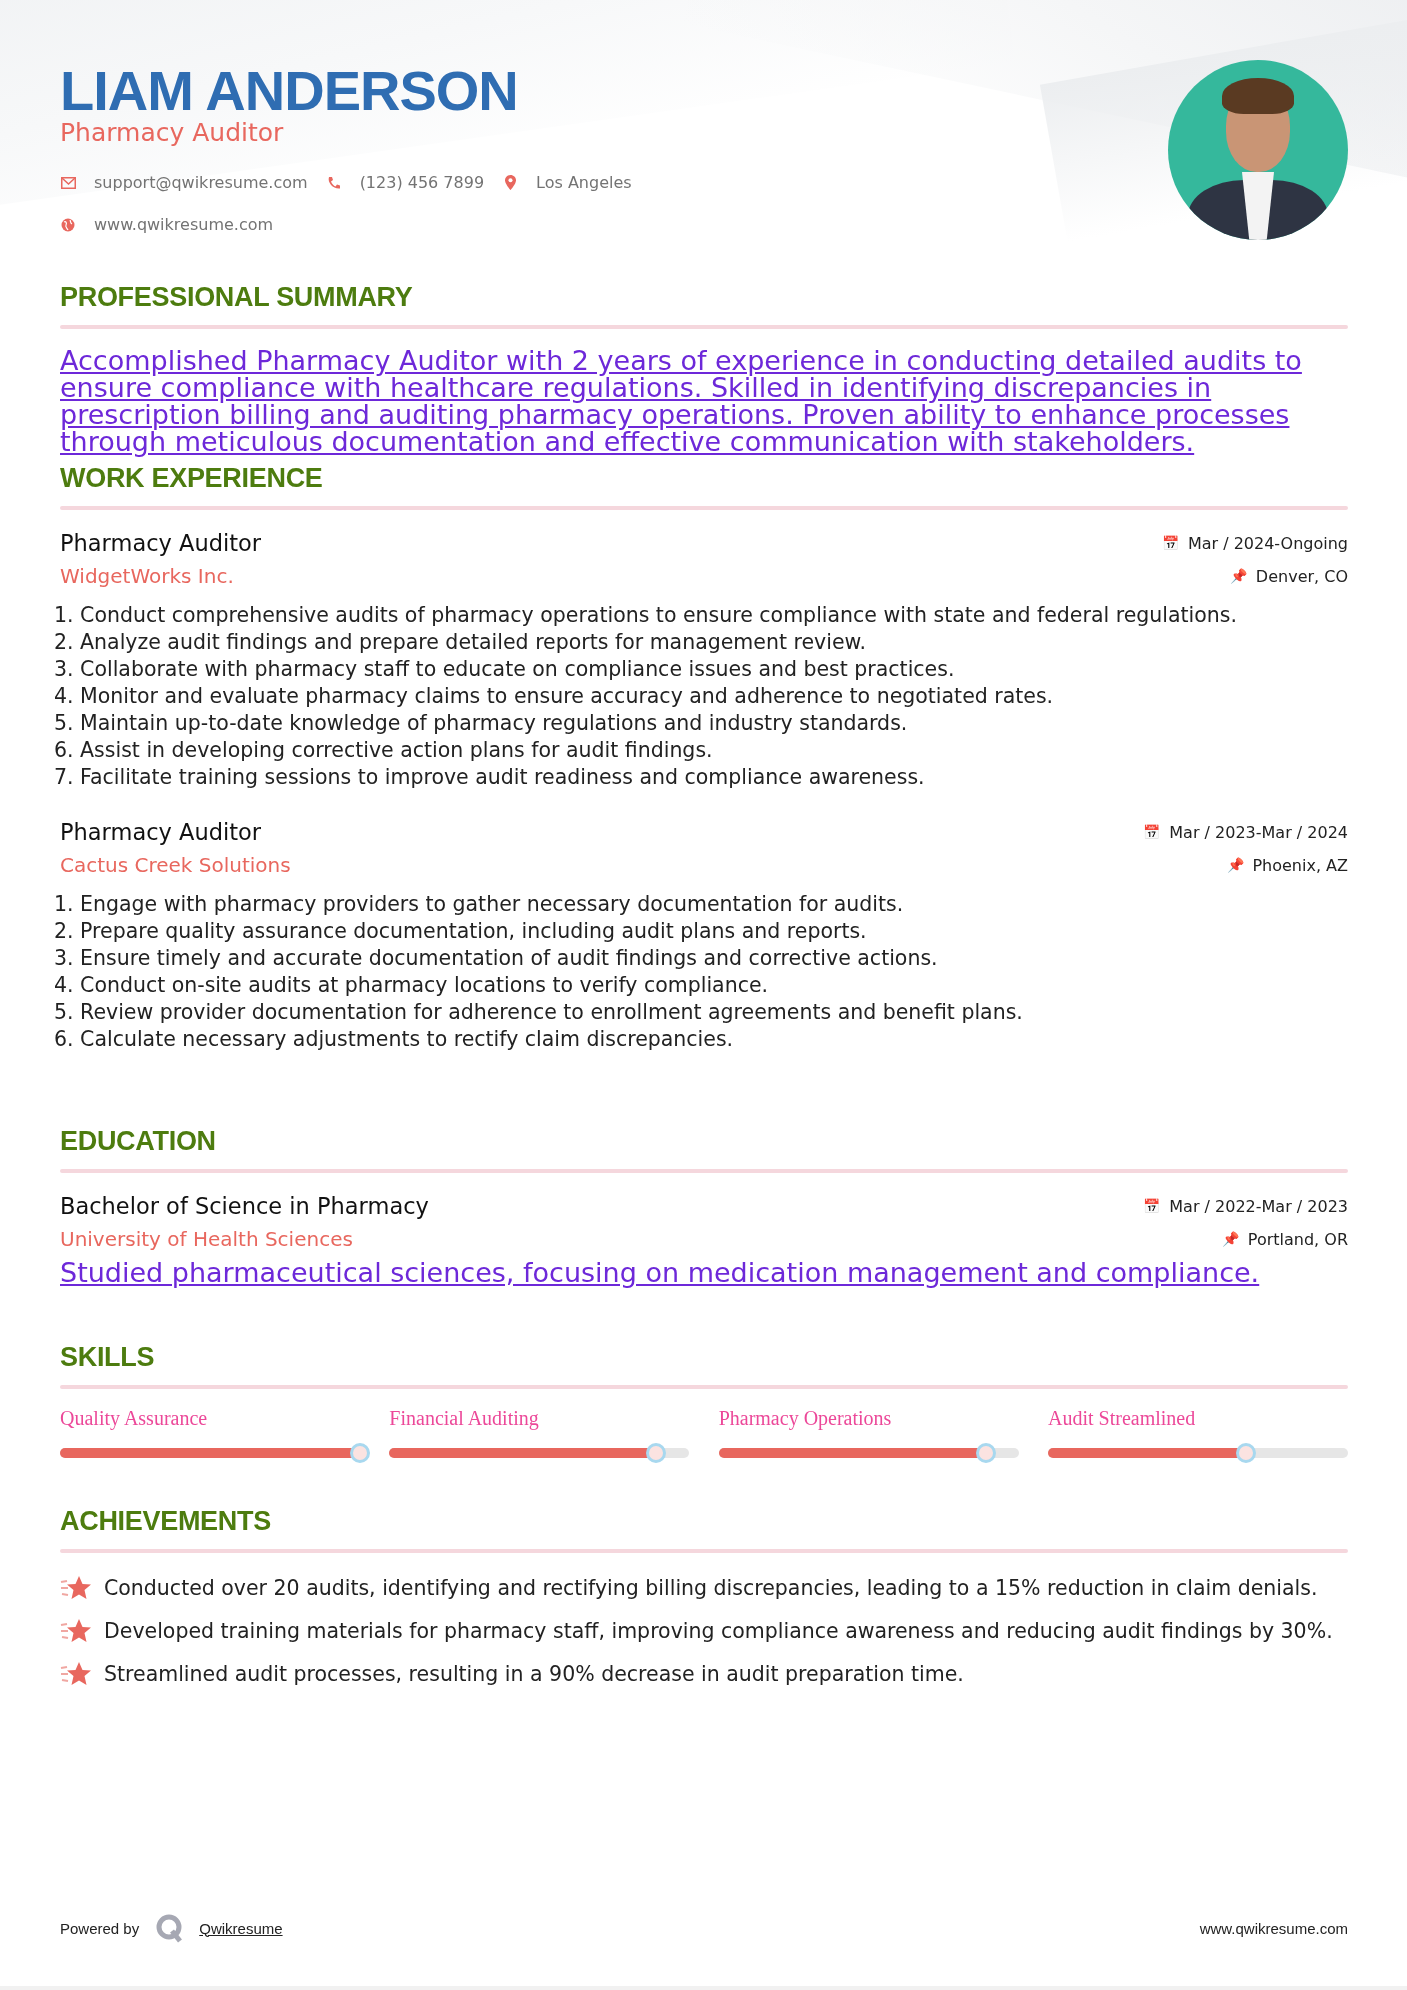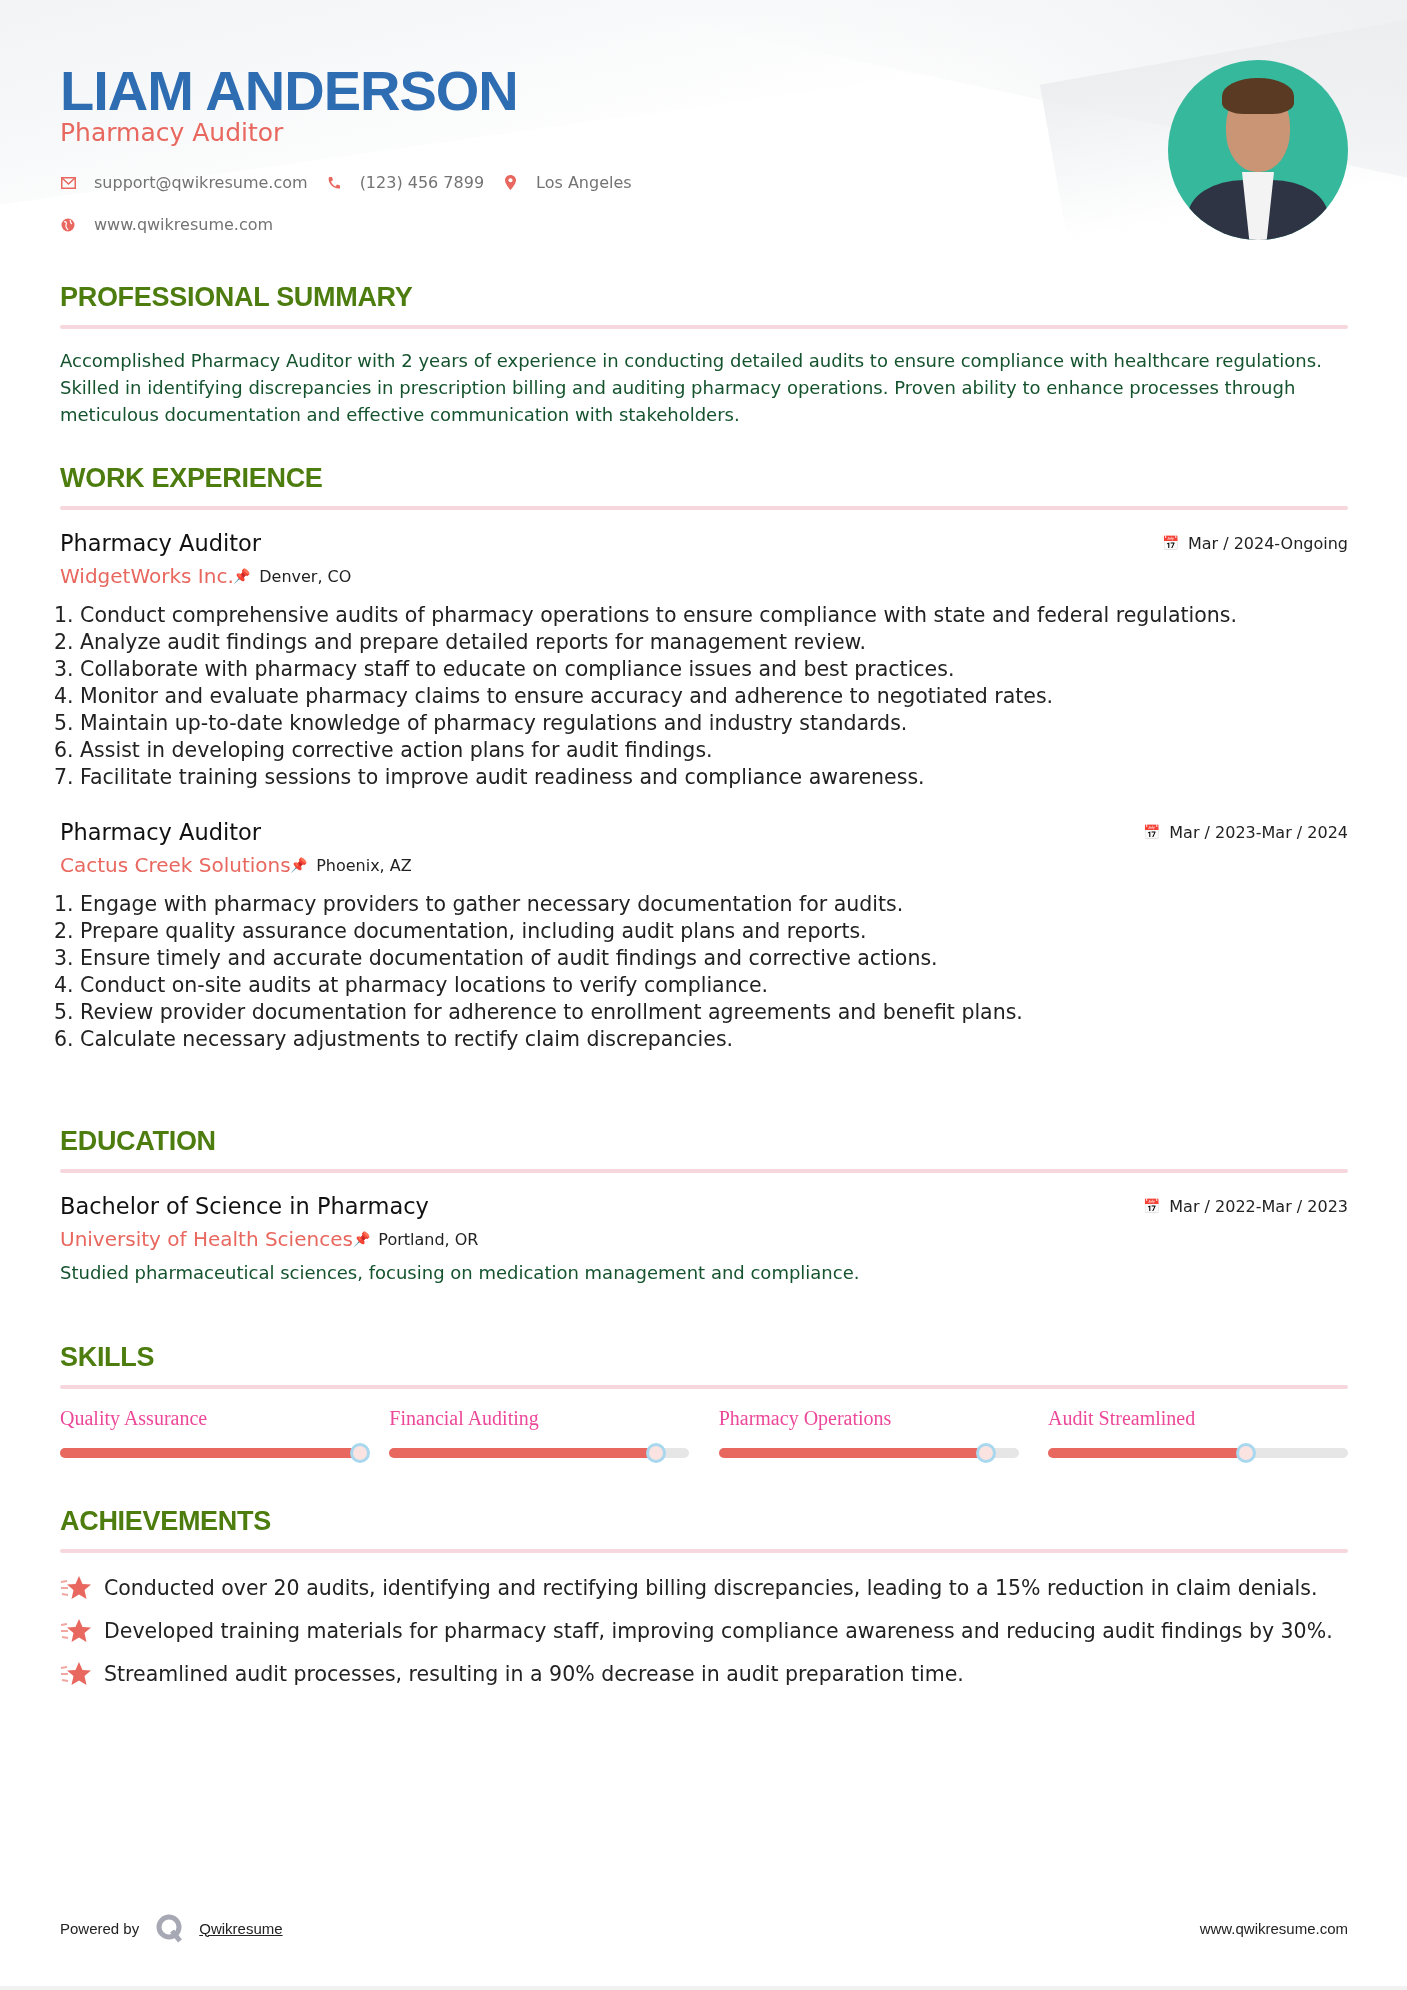--- a/index.html
+++ b/index.html
@@ -24,29 +24,29 @@
     .photo { position: absolute; left: 1108px; top: 60px; width: 180px; height: 180px; border-radius: 50%; background: #35b89c; overflow: hidden; }
     .photo .head { position: absolute; left: 58px; top: 28px; width: 64px; height: 84px; border-radius: 45% 45% 48% 48%; background: #c99575; }
     .photo .hair { position: absolute; left: 54px; top: 18px; width: 72px; height: 36px; border-radius: 50% 50% 30% 30%; background: #5a3a22; }
     .photo .suit { position: absolute; left: 20px; top: 120px; width: 140px; height: 90px; border-radius: 40% 40% 0 0; background: #2e3443; }
     .photo .suit-gap { position: absolute; left: 74px; top: 112px; width: 32px; height: 90px; background: #f3f3f3; clip-path: polygon(0 0, 100% 0, 70% 100%, 30% 100%); }
 
     .section { position: absolute; left: 0; width: 1288px; }
     .sec-title { font-family: "Liberation Sans", sans-serif; font-weight: bold; font-size: 27px; color: #4d7c0f; letter-spacing: -0.3px; }
     .sec-rule { height: 4px; background: #f5d7dd; margin-top: 12px; border-radius: 2px; }
 
-    .para { font-size: 18px; line-height: 27px; color: #14532d; }
+    .para { font-size: 27px; line-height: 27px; color: #6d28d9; text-decoration: underline; }
 
     .job { position: relative; }
     .job-head { display: flex; justify-content: space-between; align-items: center; }
     .role { font-size: 22.5px; color: #111; }
     .company { font-size: 20px; color: #e8675e; margin-top: 8px; }
     .meta { display: flex; align-items: center; font-size: 16px; color: #222; justify-content: flex-end; }
     .meta .m-icon { margin-right: 8px; font-size: 14px; color: #333; }
-    .job-sub { display: flex; align-items: center; }
+    .job-sub { display: flex; justify-content: space-between; align-items: center; }
     ol.bullets { list-style: none; margin-top: 14px; }
     ol.bullets li { font-size: 20.5px; line-height: 27px; color: #222; margin-left: -6px; }
 
     .skills { display: flex; justify-content: space-between; margin-top: 18px; }
     .skill { width: 300px; }
     .skill-label { font-size: 20px; color: #ec4899; font-family: Liberation Serif, serif; }
     .bar { position: relative; margin-top: 18px; height: 10px; background: #e6e6e6; border-radius: 5px; }
     .bar-fill { position: absolute; left: 0; top: 0; height: 10px; background: #e8675e; border-radius: 5px; }
     .bar-knob { position: absolute; top: -5px; width: 20px; height: 20px; margin-left: -10px; border-radius: 50%; border: 3px solid #a8d8ef; background: #fbe3e1; }
 

